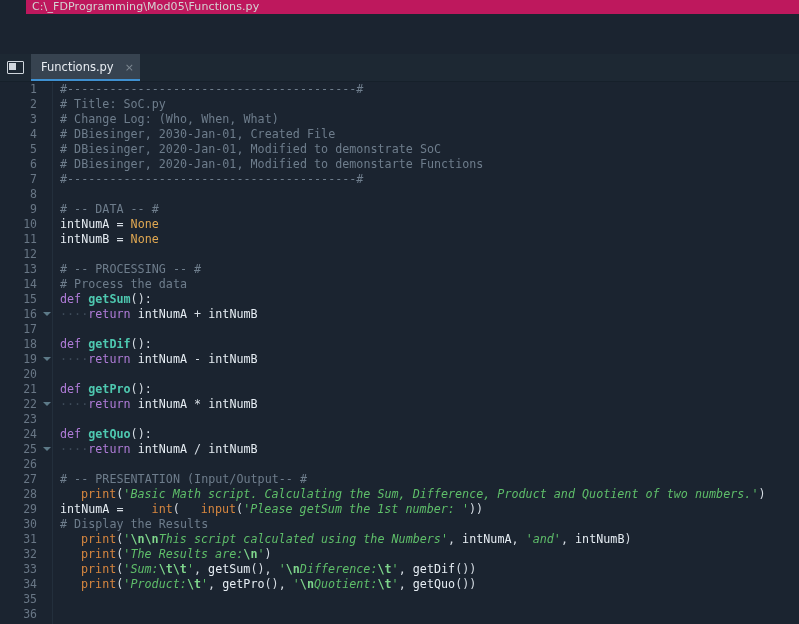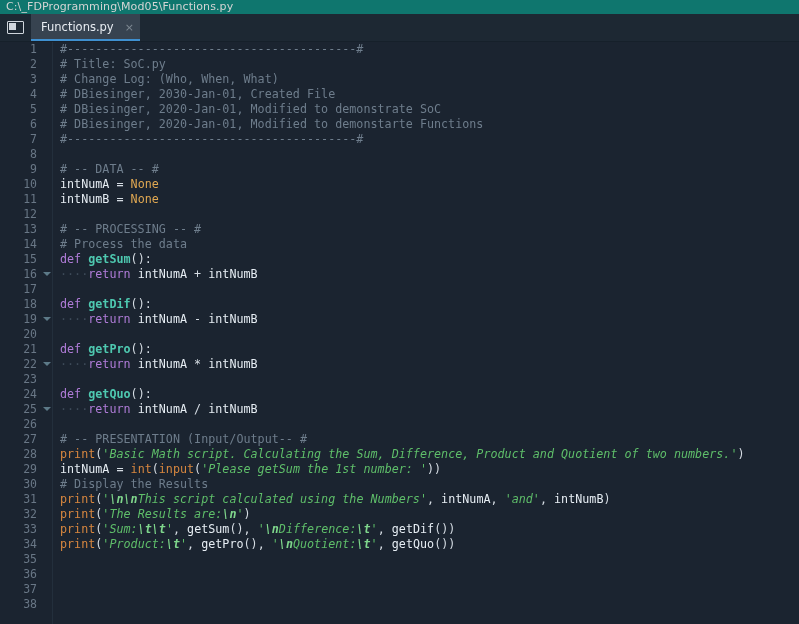--- a/index.html
+++ b/index.html
@@ -11,39 +11,41 @@
   body {
     width: 799px;
     height: 624px;
     overflow: hidden;
     font-family: "DejaVu Sans Mono", monospace;
   }
 
   
   #titlebar {
     height: 14px;
-    background: #0f766e;
+    background: #be185d;
     color: #d4d4d4;
     font-family: "DejaVu Sans", sans-serif;
     font-size: 11px;
     line-height: 14px;
     padding: 0 0 0 6px;
     white-space: nowrap;
     overflow: hidden;
     letter-spacing: 0.1px;
+    margin-left: 26px;
   }
 
   
   #tabbar {
     height: 27px;
     background: #1d2833;
     display: flex;
     align-items: stretch;
     border-bottom: 1px solid #16202a;
     position: relative;
+    margin-top: 40px;
   }
   .panel-icon-wrap {
     width: 31px;
     display: flex;
     align-items: center;
     justify-content: center;
     background: #1d2833;
   }
   .panel-icon {
     width: 17px;
@@ -165,22 +167,22 @@
     letter-spacing: 0.02px;
   }
 
   
   .t-com { color: #6e7d8c; }
   .t-kw  { color: #b07cd8; }
   .t-def { color: #4ec9b0; font-weight: bold; }
   .t-var { color: #e6edf3; }
   .t-none{ color: #e0a852; }
   .t-str { color: #5fbf6a; font-style: italic; }
-  .t-esc { color: #7fd68c; font-style: italic; font-weight: bold; }
-  .t-bif { color: #d8873f; }
+  .t-esc { color: #7fd68c; font-weight: bold; }
+  .t-bif { color: #d8873f; margin-left: 21px; }
   .t-op  { color: #d6dde4; }
   .t-punc{ color: #d6dde4; }
   .t-dot { color: #3d4a58; }
 </style>
 </head>
 <body>
 
 <div id="titlebar">C:\_FDProgramming\Mod05\Functions.py</div>
 
 <div id="tabbar">

